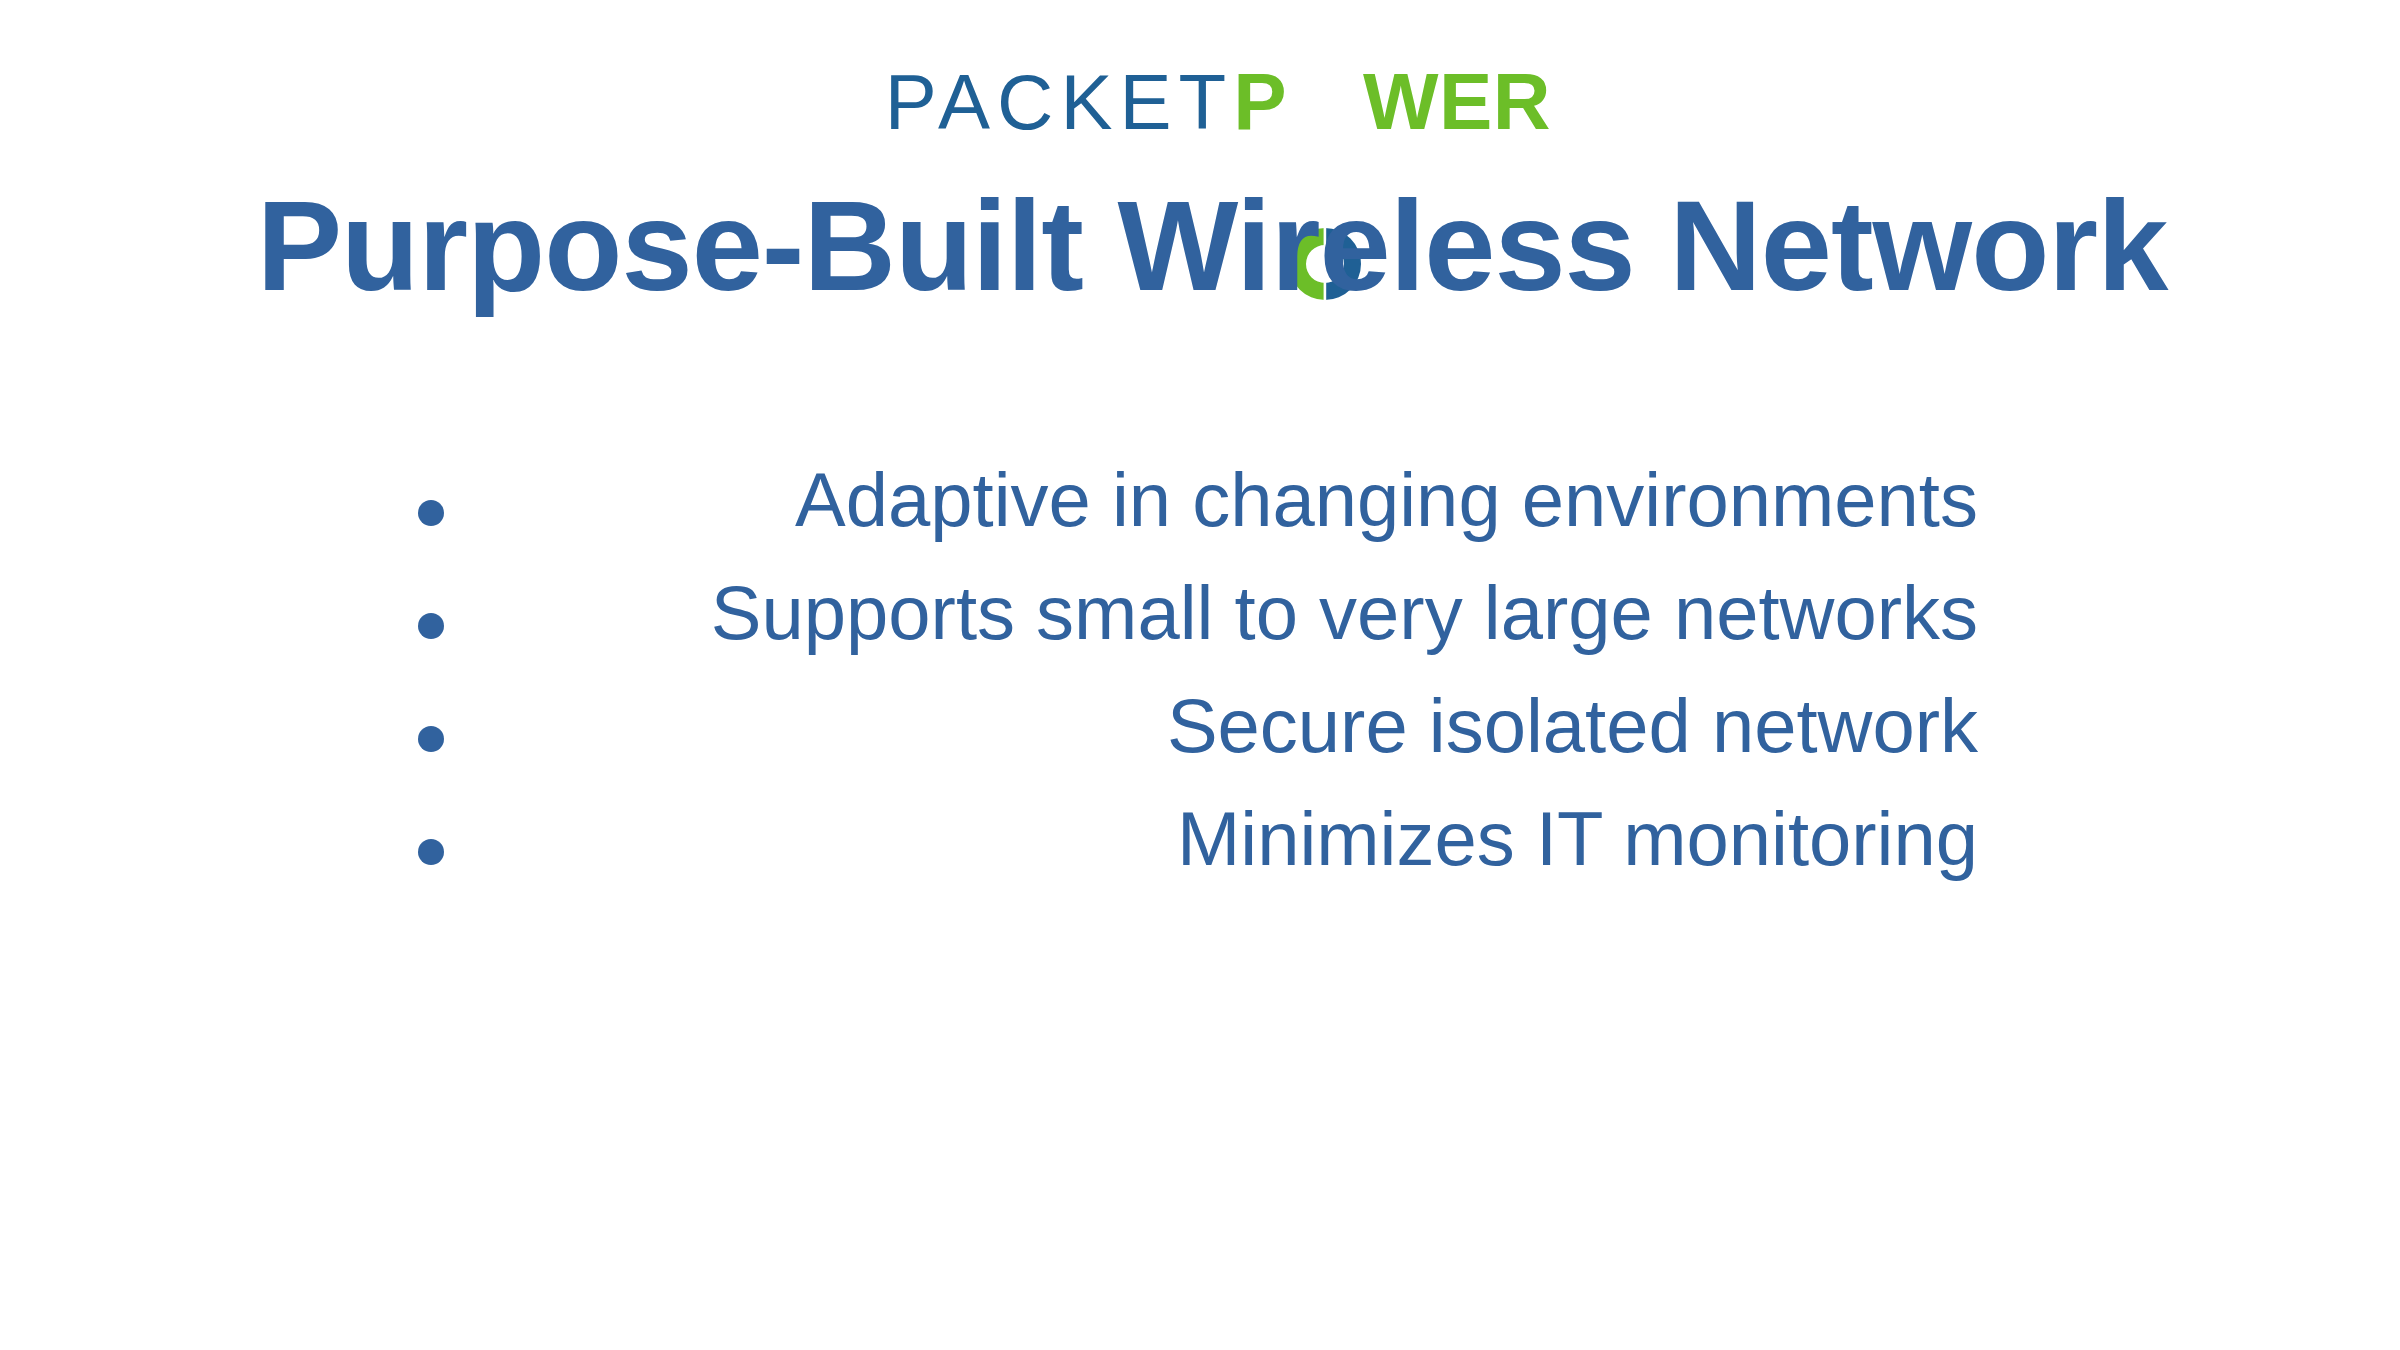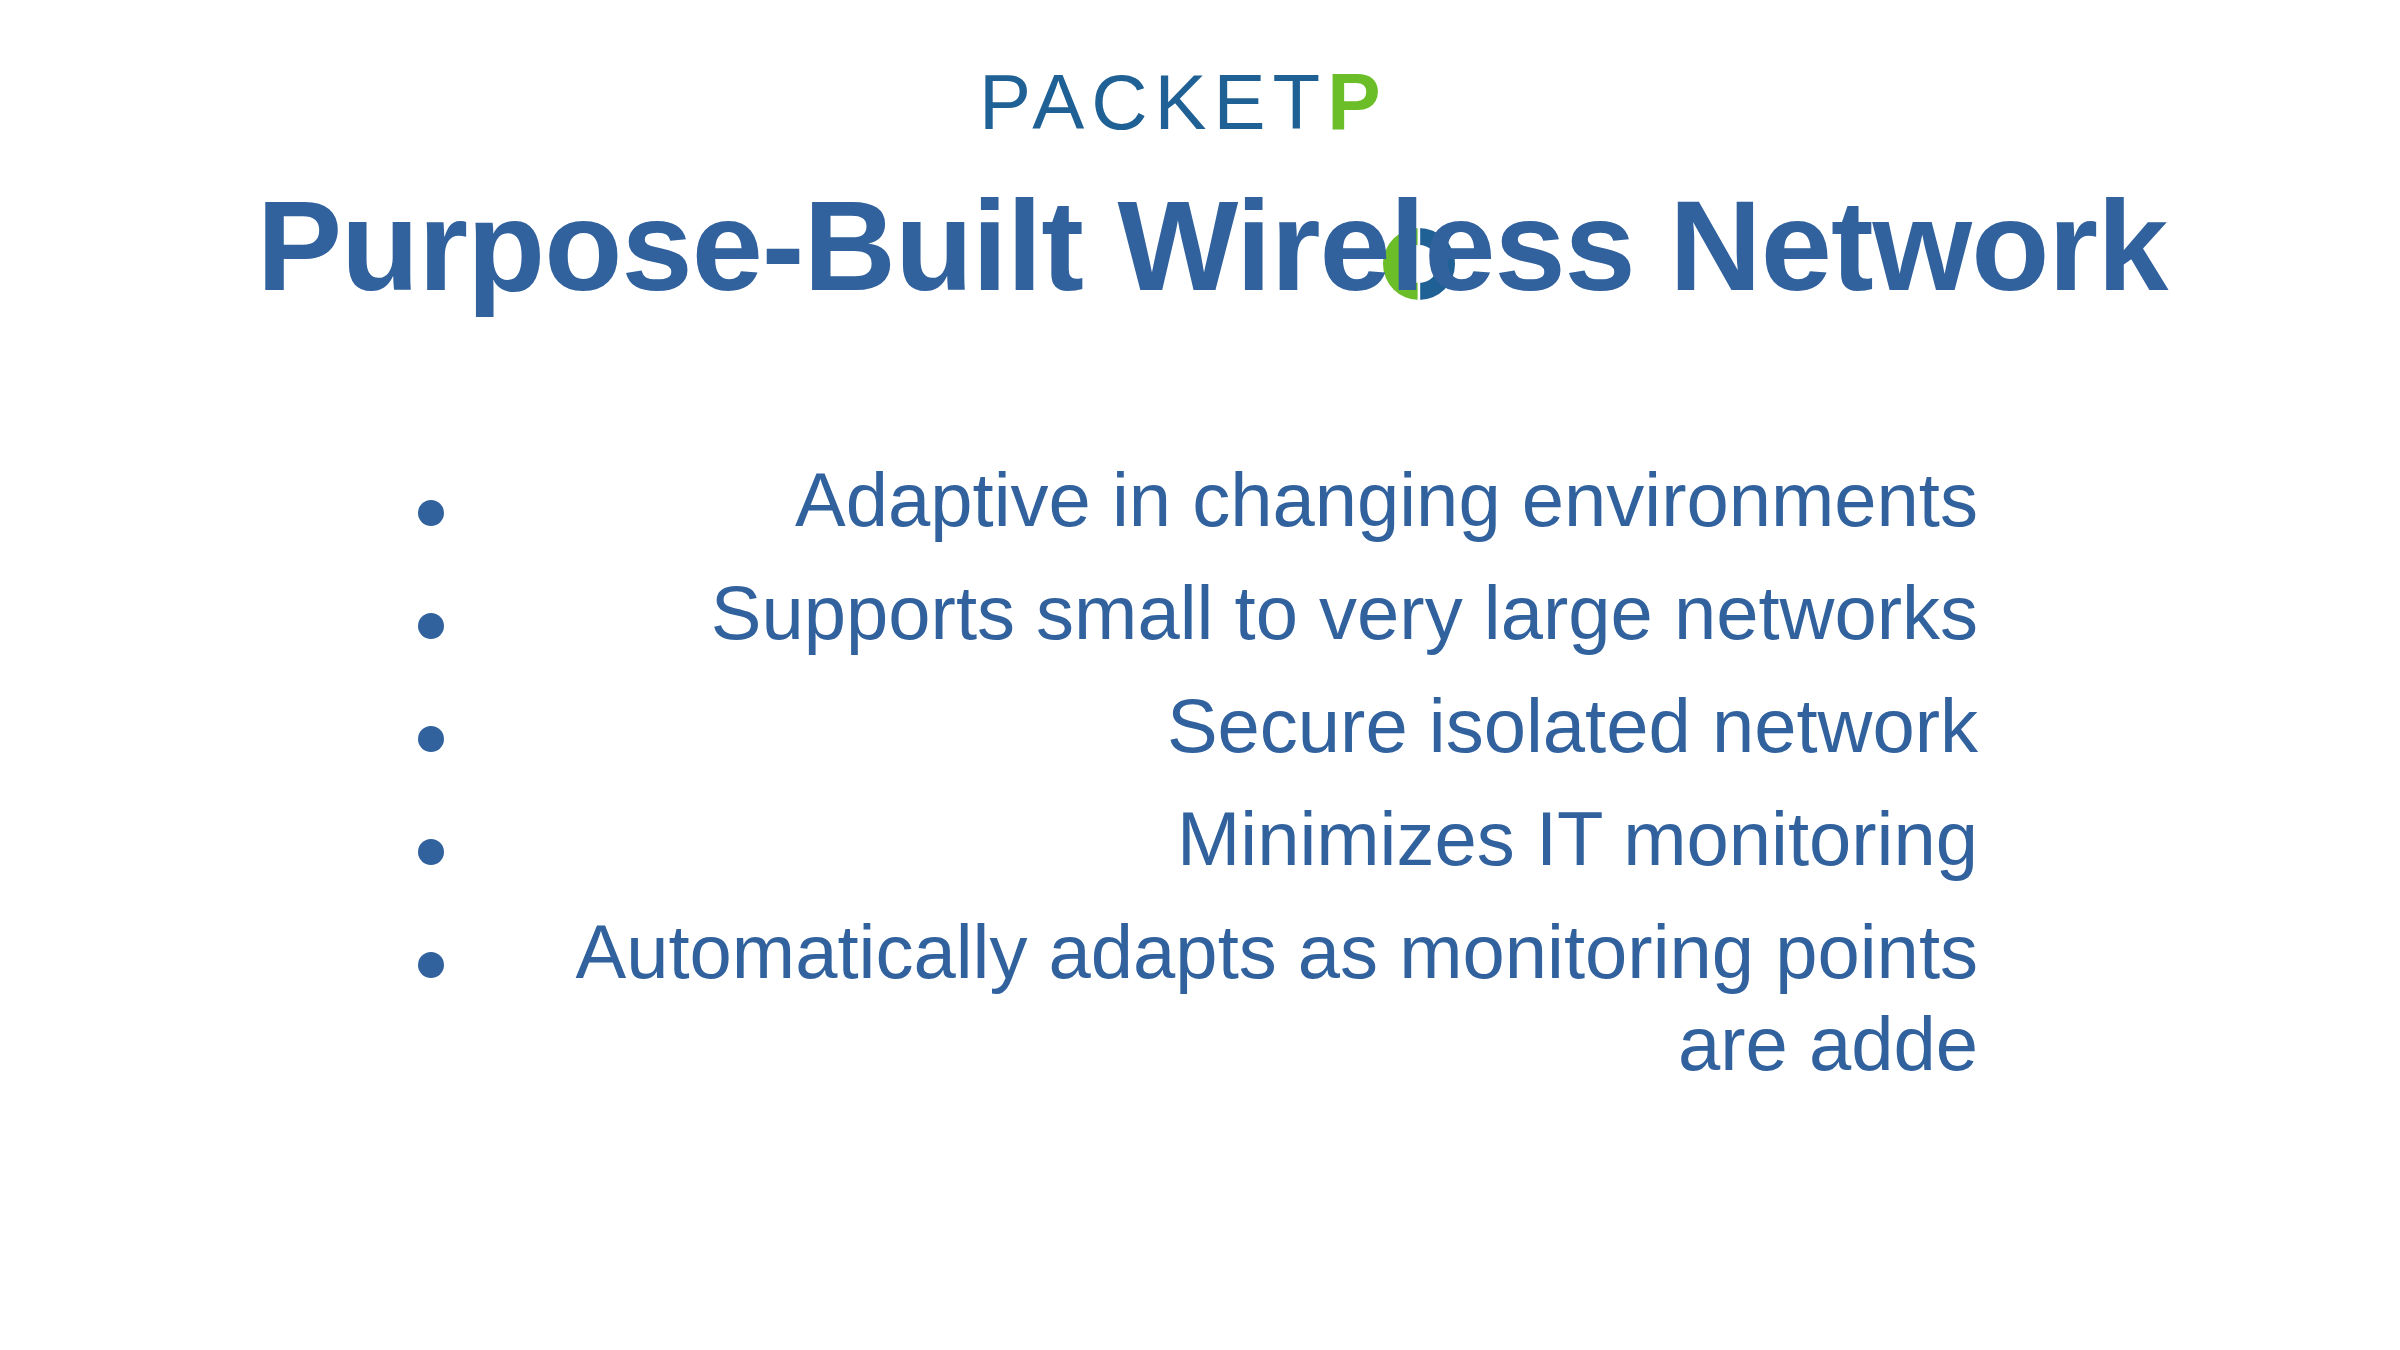--- a/index.html
+++ b/index.html
@@ -137,20 +137,21 @@
           <svg viewBox="0 0 72 72" xmlns="http://www.w3.org/2000/svg">
 
             <path d="M36 0 A36 36 0 0 1 36 72 L36 55 A19 19 0 0 0 36 17 Z" fill="#1F6095"></path>
 
             <path d="M36 0 A36 36 0 0 0 36 72 L36 55 A19 19 0 0 1 36 17 Z" fill="#6CBE28"></path>
 
             <rect x="34.6" y="0" width="2.6" height="17.6" fill="#ffffff"></rect>
             <rect x="34.6" y="54.4" width="2.6" height="17.6" fill="#ffffff"></rect>
           </svg>
         </span>
+        <span>WER</span>
       </span>
     </div>
   </div>
 
   <div class="title">Purpose-Built Wireless Network</div>
 
   <div class="bullets">
 
     <div class="bullet-row">
       <span class="bullet-dot"></span>
@@ -165,23 +166,16 @@
     <div class="bullet-row">
       <span class="bullet-dot"></span>
       <span class="bullet-text">Secure isolated network</span>
     </div>
 
     <div class="bullet-row">
       <span class="bullet-dot"></span>
       <span class="bullet-text">Minimizes IT monitoring</span>
     </div>
 
-    <div class="bullet-row">
-      <span class="bullet-dot"></span>
-      <span class="bullet-text">
-        <span>Automatically adapts as monitoring points</span>
-        <span class="line2">are adde</span>
-      </span>
-    </div>
 
   </div>
 
 </div>
 
 </body></html>

